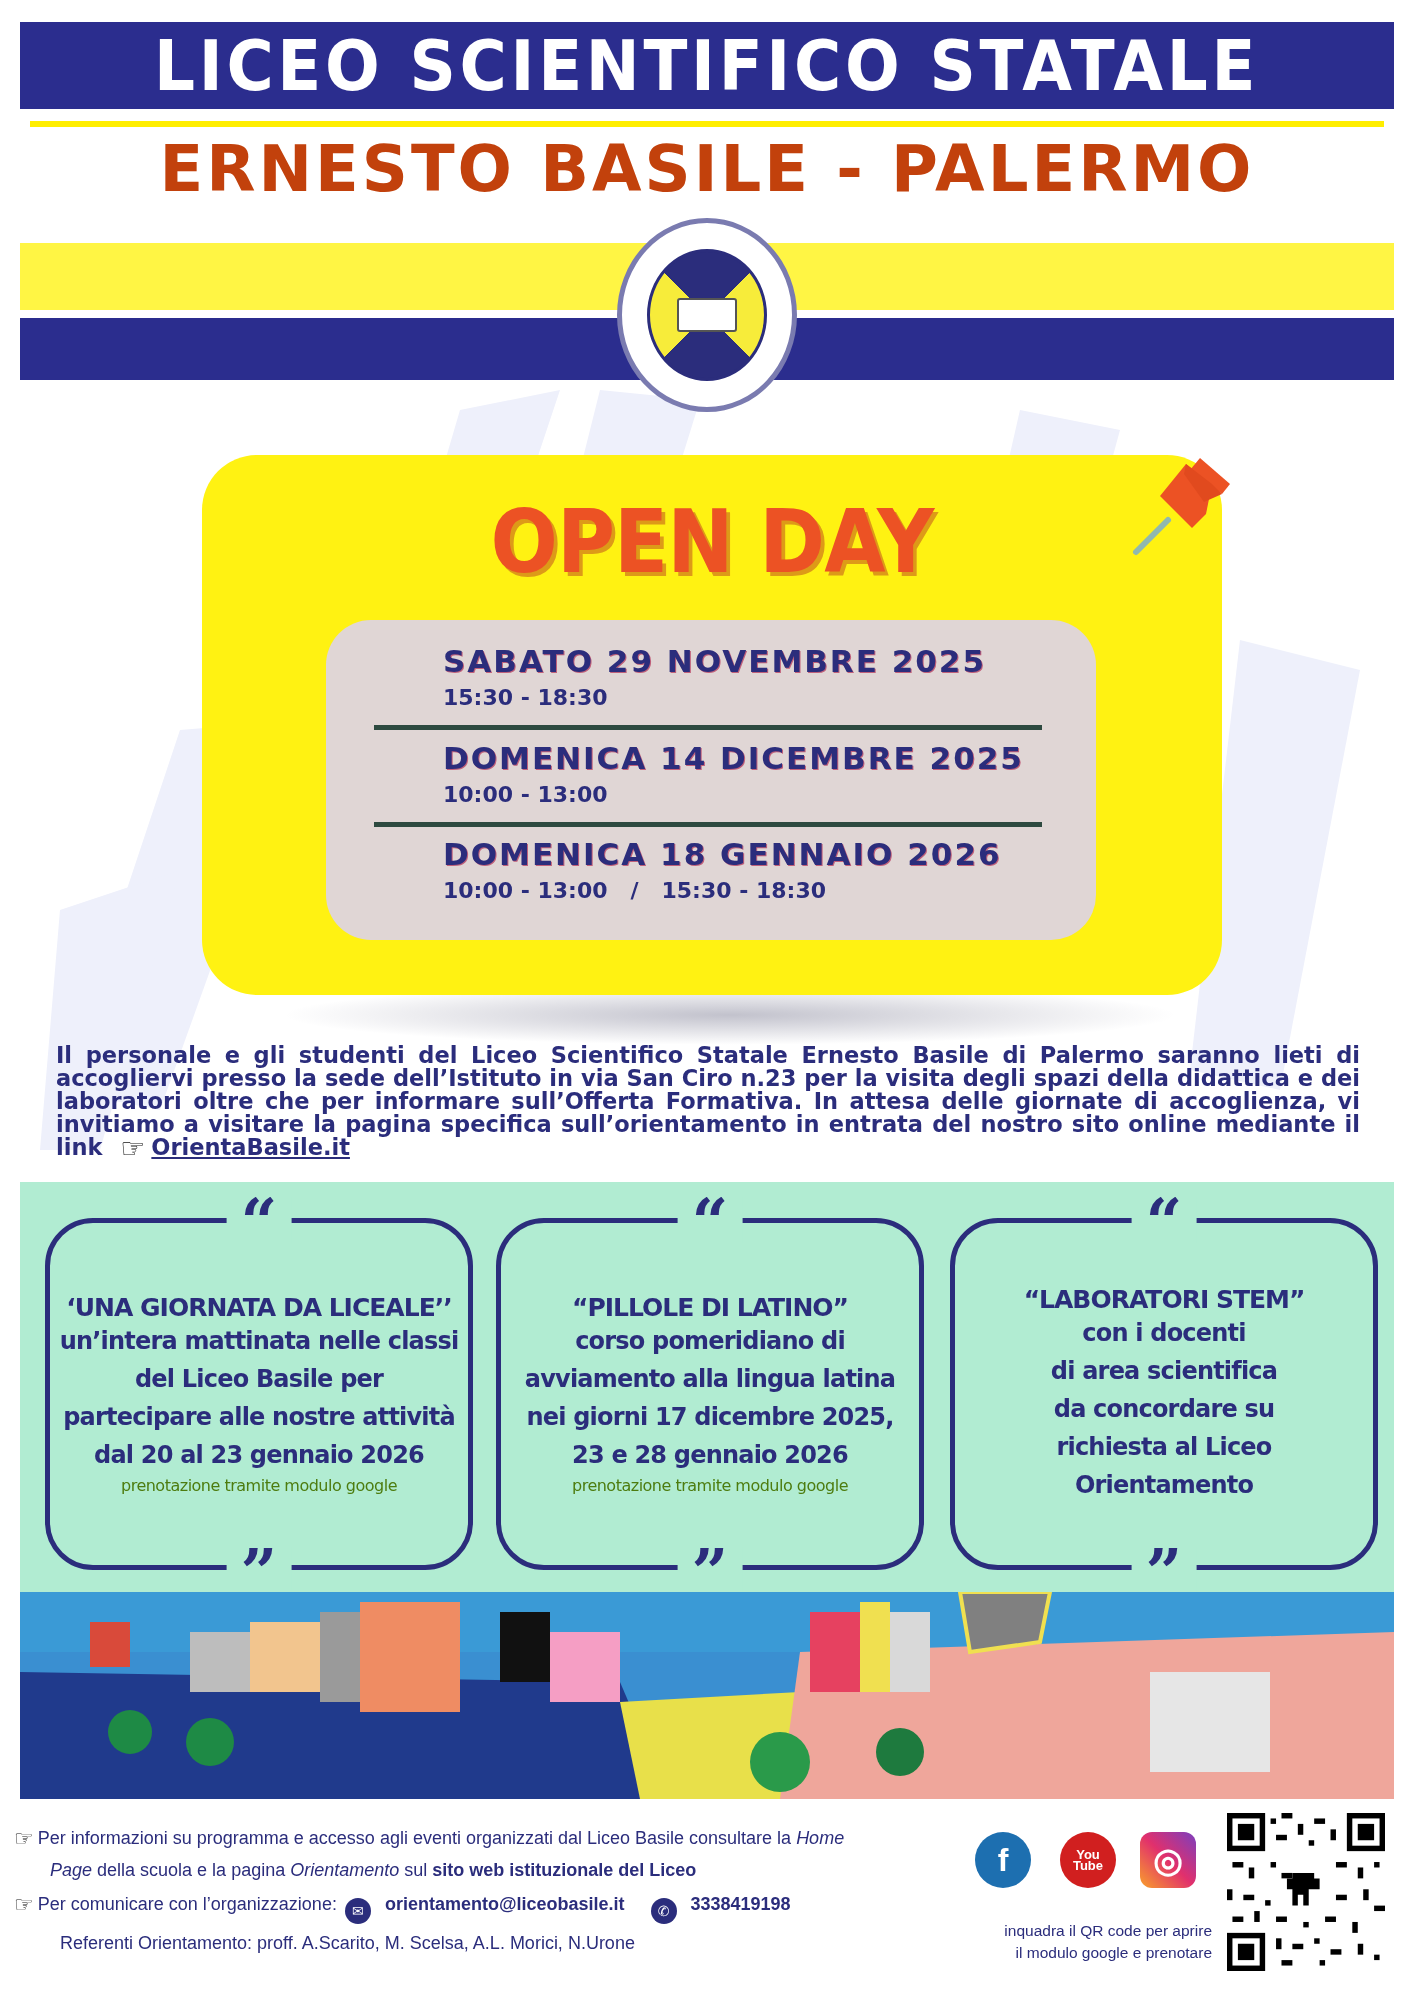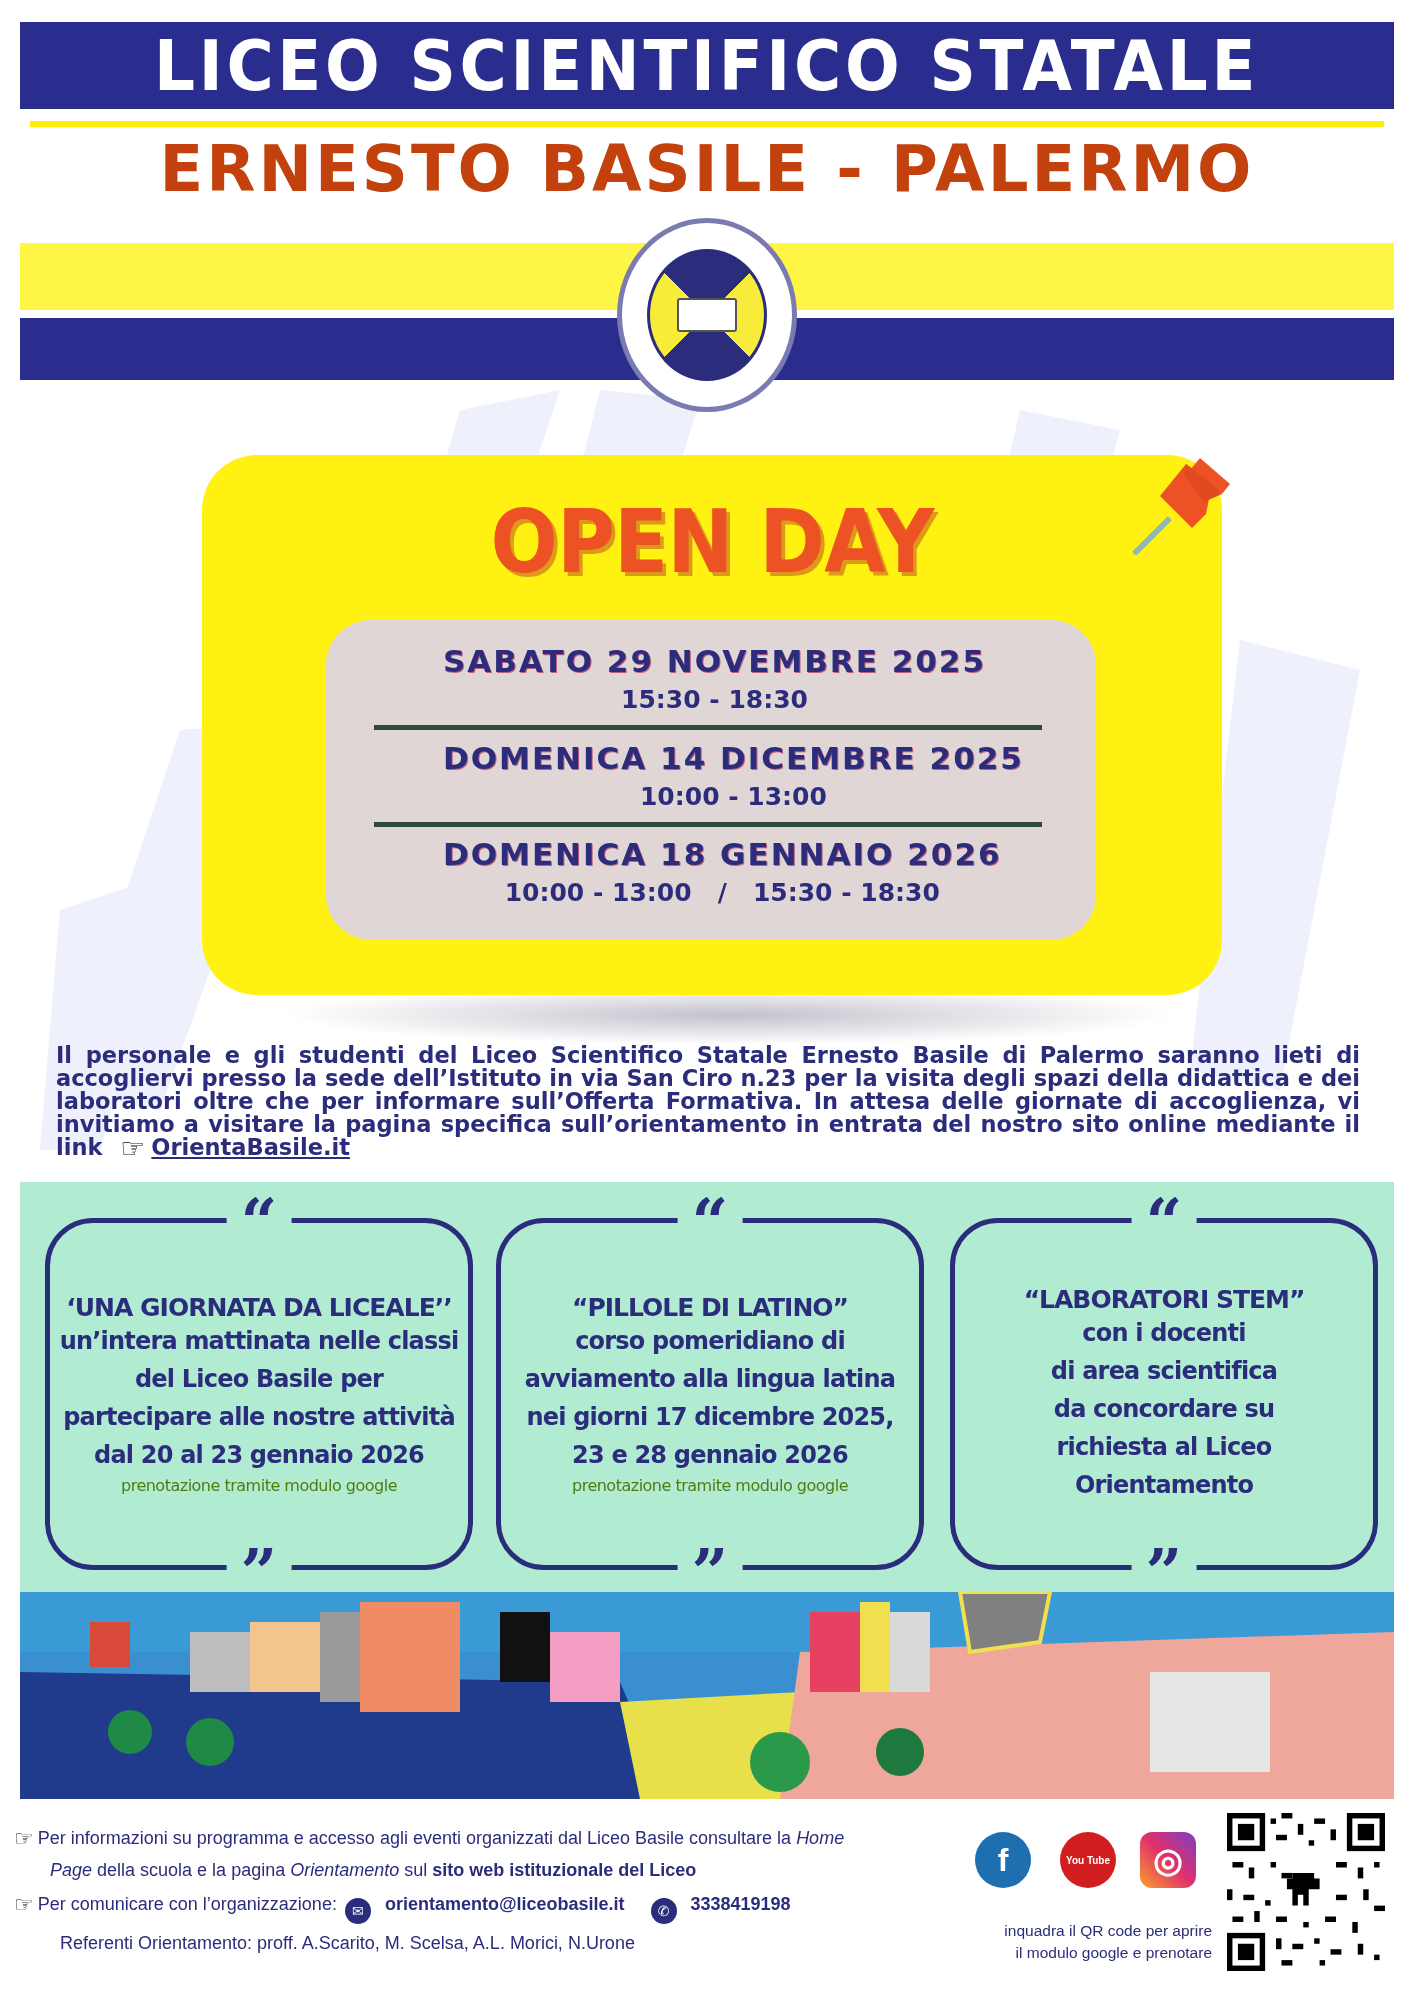--- a/index.html
+++ b/index.html
@@ -23,21 +23,21 @@
 
   
   .od-shadow { left: 280px; top: 985px; width: 900px; height: 60px; border-radius: 50%; background: radial-gradient(ellipse at center, rgba(80,80,110,0.35), rgba(80,80,110,0) 70%); }
   .od-card { left: 202px; top: 455px; width: 1020px; height: 540px; background: #fff212; border-radius: 55px; }
   .od-title { left: 202px; top: 490px; width: 1020px; text-align: center; font-family: "DejaVu Sans", sans-serif; font-weight: bold; font-size: 88px; color: #ec5224; letter-spacing: -1px; text-shadow: 4px 4px 0 #dd9a18; transform: scaleX(0.9); }
   .pin { left: 1130px; top: 448px; width: 110px; height: 110px; }
 
   .dates-box { left: 326px; top: 620px; width: 770px; height: 320px; background: #e0d6d5; border-radius: 45px; }
   .date-entry { left: 443px; }
   .date-title { font-family: "DejaVu Sans", sans-serif; font-weight: bold; font-size: 31px; color: #2b2d7c; letter-spacing: 2px; text-shadow: 1px 1px 0 #c0607a; white-space: nowrap; }
-  .date-time { font-family: "DejaVu Sans", sans-serif; font-weight: bold; font-size: 25px; color: #2b2d7c; margin-top: 6px; white-space: pre; text-align: center; }
+  .date-time { font-family: "DejaVu Sans", sans-serif; font-weight: bold; font-size: 22px; color: #2b2d7c; margin-top: 6px; white-space: pre; }
   .date-sep { left: 374px; width: 668px; height: 5px; background: #2e4a40; }
 
   
   .intro { left: 56px; top: 1044px; width: 1304px; font-family: "DejaVu Sans", sans-serif; font-weight: bold; font-size: 22.5px; line-height: 23px; color: #2b2d7c; text-align: justify; text-align-last: left; }
   .intro .link { text-decoration: underline; }
   .hand { display: inline-block; font-size: 28px; line-height: 20px; font-weight: normal; color: #111; vertical-align: -3px; margin: 0 6px 0 10px; }
 
   
   .act-band { left: 20px; top: 1182px; width: 1374px; height: 410px; background: #b1ecd2; }
   .act-card { width: 428px; height: 352px; border: 5px solid #2b2d7c; border-radius: 48px; top: 1218px; display: flex; flex-direction: column; align-items: center; justify-content: center; text-align: center; padding: 0 10px; }
@@ -186,21 +186,21 @@
   <i>Page</i><span> della scuola e la pagina </span><i>Orientamento</i><span> sul </span><b>sito web istituzionale del Liceo</b>
 </div>
 <div class="abs foot-line" style="top:1894px;">
   <span class="hand">☞</span><span>Per comunicare con l’organizzazione:</span><span class="contact-icon">✉</span><b>orientamento@liceobasile.it</b><span class="contact-icon" style="margin-left:26px;">✆</span><b>3338419198</b>
 </div>
 <div class="abs foot-line" style="top:1933px; left:60px;">Referenti Orientamento: proff. A.Scarito, M. Scelsa, A.L. Morici, N.Urone</div>
 
 <div class="abs social" style="left:975px; background:#1d6fb0; font-size:32px;">
     <span>f</span>
   </div>
-<div class="abs social" style="left:1060px; background:#d11f1f; font-size:10px; line-height:11px; text-align:center;">
+<div class="abs social" style="left:1060px; background:#d11f1f; font-size:13px; line-height:11px; text-align:center;">
     <span>You Tube</span>
   </div>
 <div class="abs social" style="left:1140px; border-radius:12px; background:linear-gradient(45deg,#f9a02a,#e1306c 50%,#7b3fbf); font-size:34px;">
     <span>◎</span>
   </div>
 
 <div class="abs qr-caption">
   <div>inquadra il QR code per aprire</div>
   <div>il modulo google e prenotare</div>
 </div>

